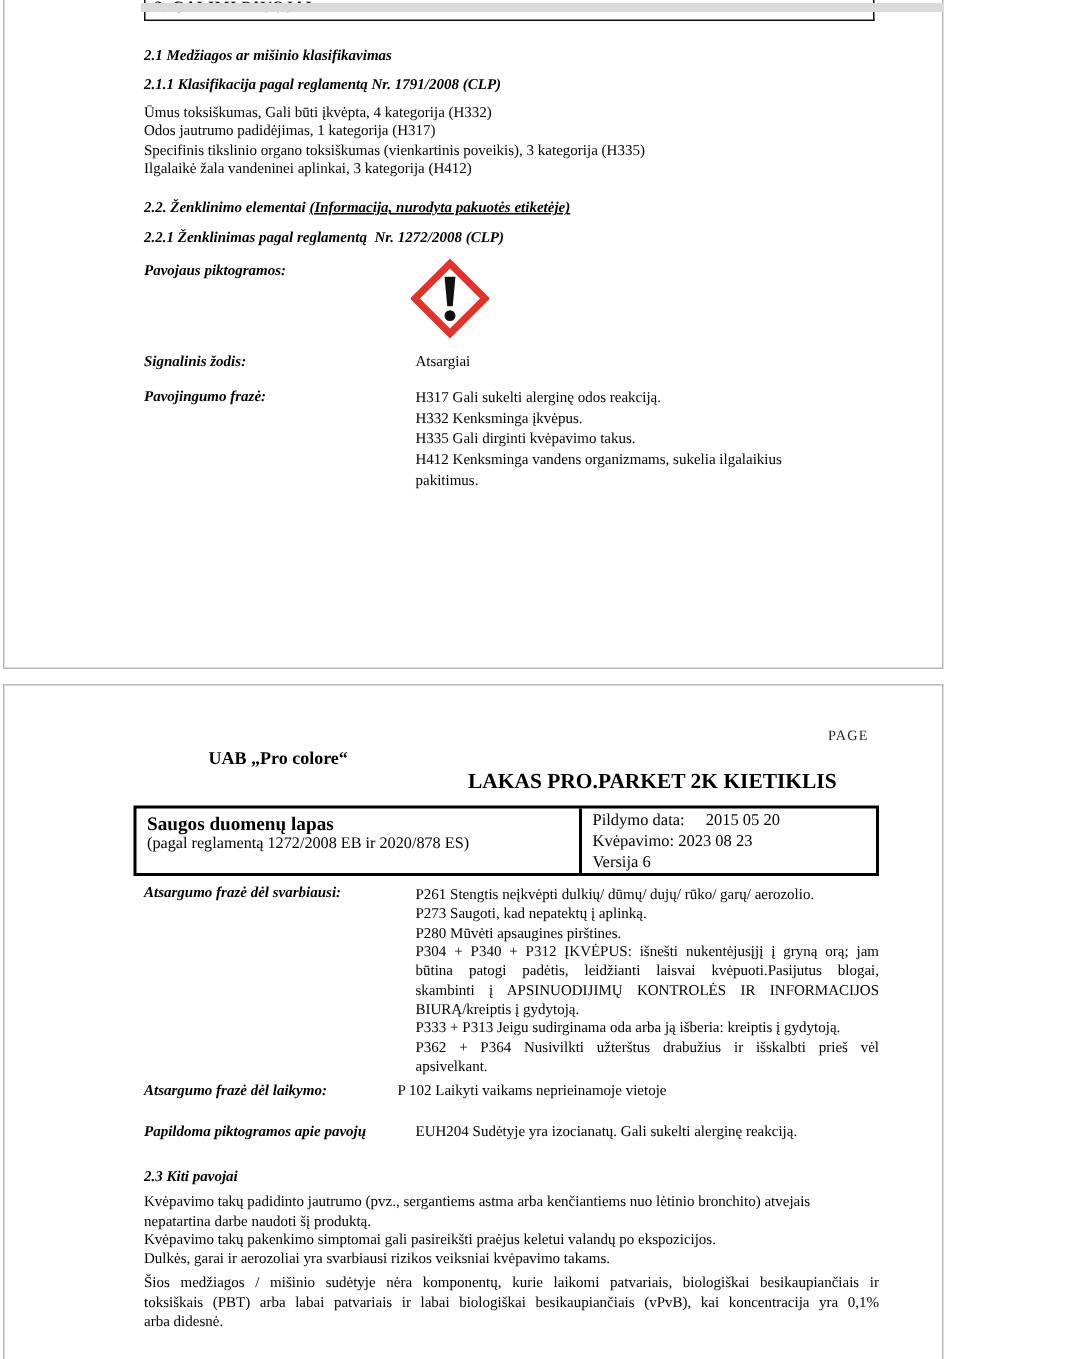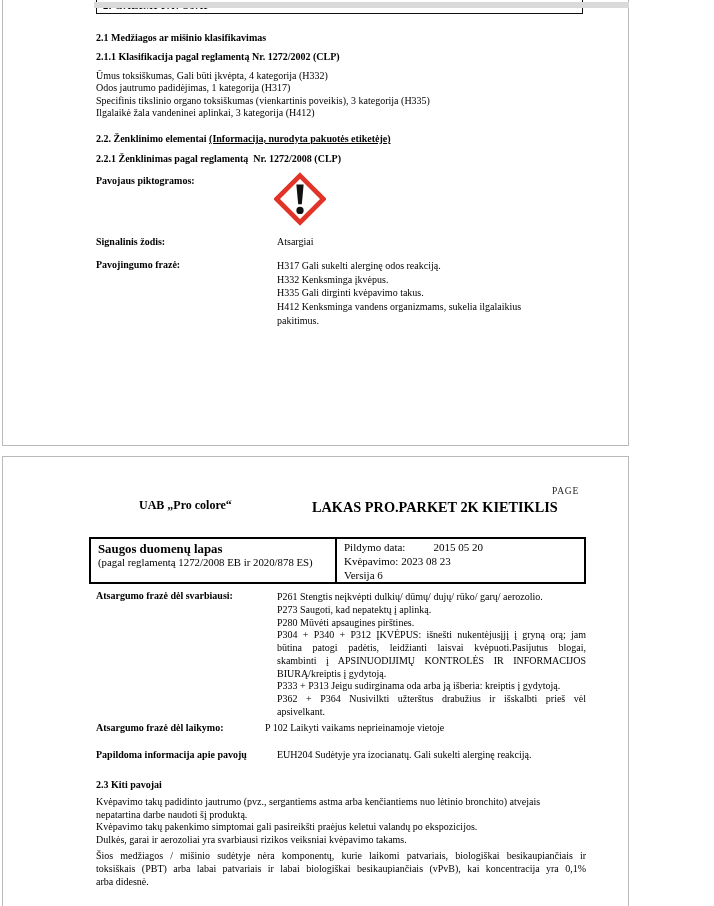--- a/index.html
+++ b/index.html
@@ -9,65 +9,65 @@
     position:relative;
   }
   .page{
     position:absolute;background:#fff;border:1px solid #b9b9b9;
     width:627px;left:2px;box-sizing:border-box;
   }
   .page1{top:-11px;height:457px;}
   .page2{top:456px;height:466px;border-bottom:none;}
   .abs{position:absolute;}
   .t{font-size:10px;line-height:12.4px;white-space:pre;}
-  .lbl{font-size:10px;font-weight:bold;white-space:pre;}
+  .lbl{font-size:10px;font-weight:bold;white-space:pre;font-style:italic;}
   .u{text-decoration:underline;text-align:center;}
   .tline{white-space:pre;}
   .jline{white-space:normal;text-align:justify;text-align-last:justify;overflow:hidden;max-height:1.28em;}
   .sec-box{
     position:absolute;left:93px;top:0;width:487px;height:24px;
     border:1px solid #111;border-top:none;box-sizing:border-box;
   }
   .sec-title{
     position:absolute;left:6px;bottom:2px;font-weight:bold;
     font-size:10.5px;letter-spacing:0.4px;white-space:pre;
   }
   .gray-band{
     position:absolute;left:91px;top:12px;width:535px;height:6px;
     background:#dadada;z-index:2;
   }
   .sds-table{
     position:absolute;left:86px;top:80px;width:497px;height:47px;
     border:2px solid #000;box-sizing:border-box;display:flex;
   }
-  .cell-left{width:246px;border-right:2px solid #000;box-sizing:border-box;padding:4px 0 0 7px;}
+  .cell-left{width:297px;border-right:2px solid #000;box-sizing:border-box;padding:4px 0 0 7px;}
   .cell-left .title{font-size:12.8px;font-weight:bold;line-height:13px;white-space:pre;}
   .cell-left .subtitle{font-size:10.8px;line-height:12px;white-space:pre;}
   .cell-right{flex:1;padding:1px 0 0 7px;font-size:11px;line-height:14px;}
   .cell-right .r{white-space:pre;}
-  .gap{margin-left:28px;}
+  .gap{margin-left:14px;}
   .product-title{font-size:14.3px;font-weight:bold;white-space:pre;}
   .company{font-size:12px;font-weight:bold;white-space:pre;}
   .page-marker{font-size:9.5px;letter-spacing:0.8px;white-space:pre;color:#222;}
 </style>
 </head>
 <body>
 
 <div>
 
   <section class="page page1">
 
     <div class="sec-box">
       <span class="sec-title">2. GALIMI PAVOJAI</span>
     </div>
     <div class="gray-band"></div>
 
     <div class="abs lbl" style="left:93px;top:42px">2.1 Medžiagos ar mišinio klasifikavimas</div>
 
-    <div class="abs lbl" style="left:93px;top:61px">2.1.1 Klasifikacija pagal reglamentą Nr. 1272/2002 (CLP)</div>
+    <div class="abs lbl" style="left:93px;top:61px">2.1.1 Klasifikacija pagal reglamentą Nr. 1791/2008 (CLP)</div>
 
     <div class="abs t" style="left:93px;top:80px"><div class="tline">Ūmus toksiškumas, Gali būti įkvėpta, 4 kategorija (H332)</div><div class="tline">Odos jautrumo padidėjimas, 1 kategorija (H317)</div><div class="tline">Specifinis tikslinio organo toksiškumas (vienkartinis poveikis), 3 kategorija (H335)</div><div class="tline">Ilgalaikė žala vandeninei aplinkai, 3 kategorija (H412)</div></div>
 
     <div class="abs lbl" style="left:93px;top:143px"><span>2.2. Ženklinimo elementai </span><span class="u">(Informacija, nurodyta pakuotės etiketėje)</span></div>
 
     <div class="abs lbl" style="left:93px;top:163px">2.2.1 Ženklinimas pagal reglamentą  Nr. 1272/2008 (CLP)</div>
 
     <div class="abs lbl" style="left:93px;top:185px">Pavojaus piktogramos:</div>
 
     <svg class="abs" style="left:271px;top:180px" width="52" height="58" viewBox="0 0 100 100">
@@ -82,41 +82,41 @@
     <div class="abs lbl" style="left:93px;top:269px">Pavojingumo frazė:</div>
     <div class="abs t" style="left:274px;top:269px;line-height:13.7px"><div class="tline">H317 Gali sukelti alerginę odos reakciją.</div><div class="tline">H332 Kenksminga įkvėpus.</div><div class="tline">H335 Gali dirginti kvėpavimo takus.</div><div class="tline">H412 Kenksminga vandens organizmams, sukelia ilgalaikius</div><div class="tline">pakitimus.</div></div>
 
   </section>
 
   <section class="page page2">
 
     <div class="abs page-marker" style="left:549px;top:29px">PAGE</div>
 
     <div class="abs company" style="left:136px;top:41px">UAB „Pro colore“</div>
-    <div class="abs product-title" style="left:309px;top:42px">LAKAS PRO.PARKET 2K KIETIKLIS</div>
+    <div class="abs product-title" style="left:309px;top:56px">LAKAS PRO.PARKET 2K KIETIKLIS</div>
 
     <div class="sds-table">
       <div class="cell-left">
         <div class="title">Saugos duomenų lapas</div>
         <div class="subtitle">(pagal reglamentą 1272/2008 EB ir 2020/878 ES)</div>
       </div>
       <div class="cell-right">
         <div class="r"><span>Pildymo data:</span><span class="gap">2015 05 20</span></div>
         <div class="r"><span>Kvėpavimo:</span> <span>2023 08 23</span></div>
         <div class="r">Versija 6</div>
       </div>
     </div>
 
     <div class="abs lbl" style="left:93px;top:133px">Atsargumo frazė dėl svarbiausi:</div>
     <div class="abs t" style="left:274px;top:134px;width:309px;line-height:12.75px"><div class="tline">P261 Stengtis neįkvėpti dulkių/ dūmų/ dujų/ rūko/ garų/ aerozolio.</div><div class="tline">P273 Saugoti, kad nepatektų į aplinką.</div><div class="tline">P280 Mūvėti apsaugines pirštines.</div><div class="tline jline">P304 + P340 + P312 ĮKVĖPUS: išnešti nukentėjusįjį į gryną orą; jam</div><div class="tline jline">būtina patogi padėtis, leidžianti laisvai kvėpuoti.Pasijutus blogai,</div><div class="tline jline">skambinti į APSINUODIJIMŲ KONTROLĖS IR INFORMACIJOS</div><div class="tline">BIURĄ/kreiptis į gydytoją.</div><div class="tline">P333 + P313 Jeigu sudirginama oda arba ją išberia: kreiptis į gydytoją.</div><div class="tline jline">P362 + P364 Nusivilkti užterštus drabužius ir išskalbti prieš vėl</div><div class="tline">apsivelkant.</div></div>
 
     <div class="abs lbl" style="left:93px;top:265px">Atsargumo frazė dėl laikymo:</div>
     <div class="abs t" style="left:262px;top:265px">P 102 Laikyti vaikams neprieinamoje vietoje</div>
 
-    <div class="abs lbl" style="left:93px;top:292px">Papildoma informacija apie pavojų</div>
+    <div class="abs lbl" style="left:93px;top:292px">Papildoma piktogramos apie pavojų</div>
     <div class="abs t" style="left:274px;top:292px">EUH204 Sudėtyje yra izocianatų. Gali sukelti alerginę reakciją.</div>
 
     <div class="abs lbl" style="left:93px;top:322px">2.3 Kiti pavojai</div>
 
     <div class="abs t" style="left:93px;top:339px;width:490px;line-height:12.6px"><div class="tline">Kvėpavimo takų padidinto jautrumo (pvz., sergantiems astma arba kenčiantiems nuo lėtinio bronchito) atvejais</div><div class="tline">nepatartina darbe naudoti šį produktą.</div><div class="tline">Kvėpavimo takų pakenkimo simptomai gali pasireikšti praėjus keletui valandų po ekspozicijos.</div><div class="tline">Dulkės, garai ir aerozoliai yra svarbiausi rizikos veiksniai kvėpavimo takams.</div></div>
 
     <div class="abs t" style="left:93px;top:392px;width:490px;line-height:13px"><div class="tline jline">Šios medžiagos / mišinio sudėtyje nėra komponentų, kurie laikomi patvariais, biologiškai besikaupiančiais ir</div><div class="tline jline">toksiškais (PBT) arba labai patvariais ir labai biologiškai besikaupiančiais (vPvB), kai koncentracija yra 0,1%</div><div class="tline">arba didesnė.</div></div>
 
   </section>
 </div>

